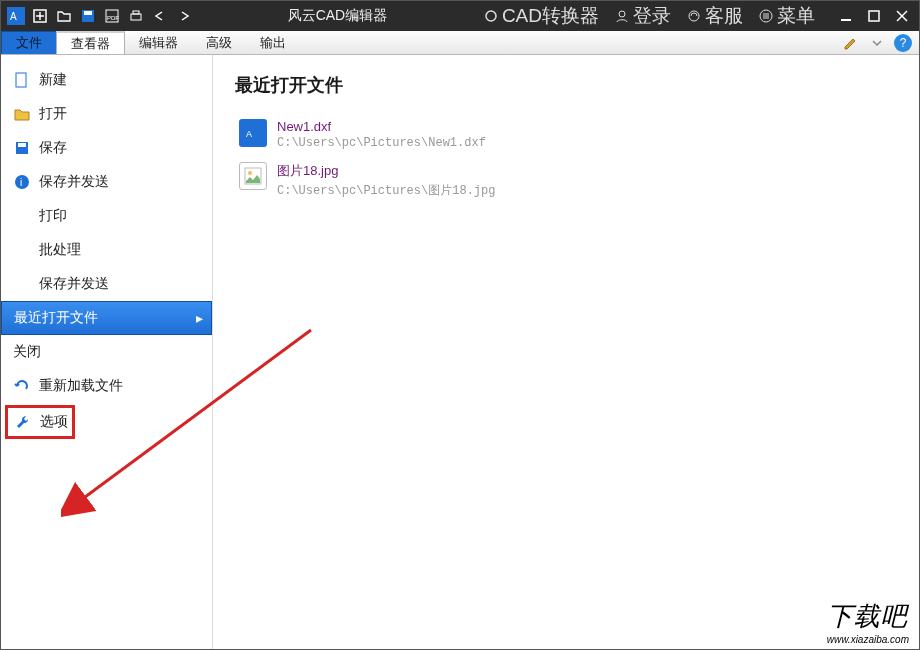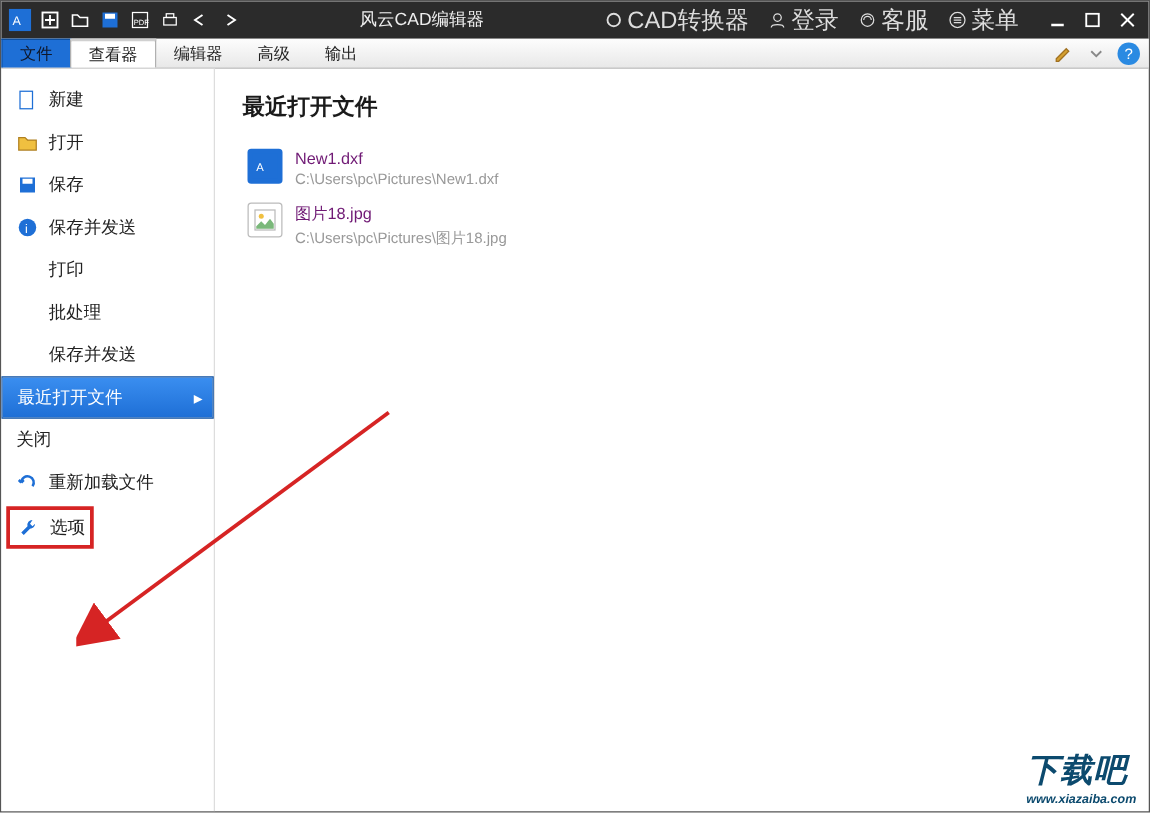--- a/index.html
+++ b/index.html
@@ -20,40 +20,40 @@
   .menubar .tab { padding: 0 14px; display: flex; align-items: center; cursor: pointer; color: #222; }
   .menubar .tab.active { background: #1e6fd6; color: #0f172a; border: 1px solid #0d4fa0; border-bottom: none; }
   .menubar .tab.viewer { background: #fff; border: 1px solid #b0b0b0; border-top: 2px solid #d0d0d0; border-bottom: none; margin-left: -1px; }
   .menubar .right-icons { margin-left: auto; display: flex; align-items: center; gap: 6px; padding-right: 6px; }
   .menubar .ricon { width: 20px; height: 20px; display:flex; align-items:center; justify-content:center; cursor:pointer; }
 
   
   .content { display: flex; height: calc(100% - 54px); position: relative; }
 
   
-  .filemenu { width: 171px; background: #fff; border-right: 1px solid #ddd; padding-top: 8px; }
+  .filemenu { width: 212px; background: #fff; border-right: 1px solid #ddd; padding-top: 8px; }
   .filemenu .item { height: 34px; display: flex; align-items: center; padding-left: 12px; font-size: 14px; color: #222; cursor: pointer; gap: 8px; }
   .filemenu .item.selected { background: linear-gradient(#3a8ef0,#1e6fd6); color: #fff; border: 1px solid #0d4fa0; }
   .filemenu .item-icon { width: 18px; height: 18px; display: flex; align-items: center; justify-content: center; flex-shrink: 0; }
   .filemenu .item.boxed { border: 3px solid #d62424; margin: 2px 0 2px 4px; width: 70px; padding-left: 6px; }
 
   
   .recentpanel { flex: 1; padding: 18px 22px; }
   .recentpanel .heading { font-size: 18px; font-weight: bold; color: #1a1a1a; margin-bottom: 16px; }
   .recentpanel .file { display: flex; gap: 10px; padding: 6px 4px; cursor: pointer; align-items: flex-start; }
   .recentpanel .file .thumb { width: 28px; height: 28px; background: #1e6fd6; border-radius: 3px; display:flex; align-items:center; justify-content:center; color:#fff; font-size:10px; flex-shrink:0; }
   .recentpanel .file .thumb.img { background: #fff; border: 1px solid #bbb; color:#888; }
   .recentpanel .file .meta .name { font-size: 13px; color: #701a75; }
-  .recentpanel .file .meta .path { font-size: 12px; color: #999; margin-top: 2px; }
+  .recentpanel .file .meta .path { font-size: 12px; color: #999; margin-top: 2px; font-family: Liberation Mono, monospace; }
 
   
   .arrow-svg { position: absolute; left: 60px; top: 265px; pointer-events: none; }
 
   
-  .watermark { position: absolute; right: 10px; bottom: 4px; font-size: 26px; color: #0c4a6e; font-style: italic; font-weight: bold; letter-spacing: 1px; }
+  .watermark { position: absolute; right: 10px; bottom: 4px; font-size: 26px; color: #000000; font-style: italic; font-weight: normal; letter-spacing: 1px; }
   .watermark .sub { font-size: 10px; display: block; text-align: right; letter-spacing: 0; }
 
   
   .helpbubble { width: 18px; height: 18px; border-radius: 50%; background: #2a8ae2; color:#fff; display:flex; align-items:center; justify-content:center; font-size:12px; }
 </style>
 </head>
 <body>
 
 <div class="titlebar">
   <div class="quick">

